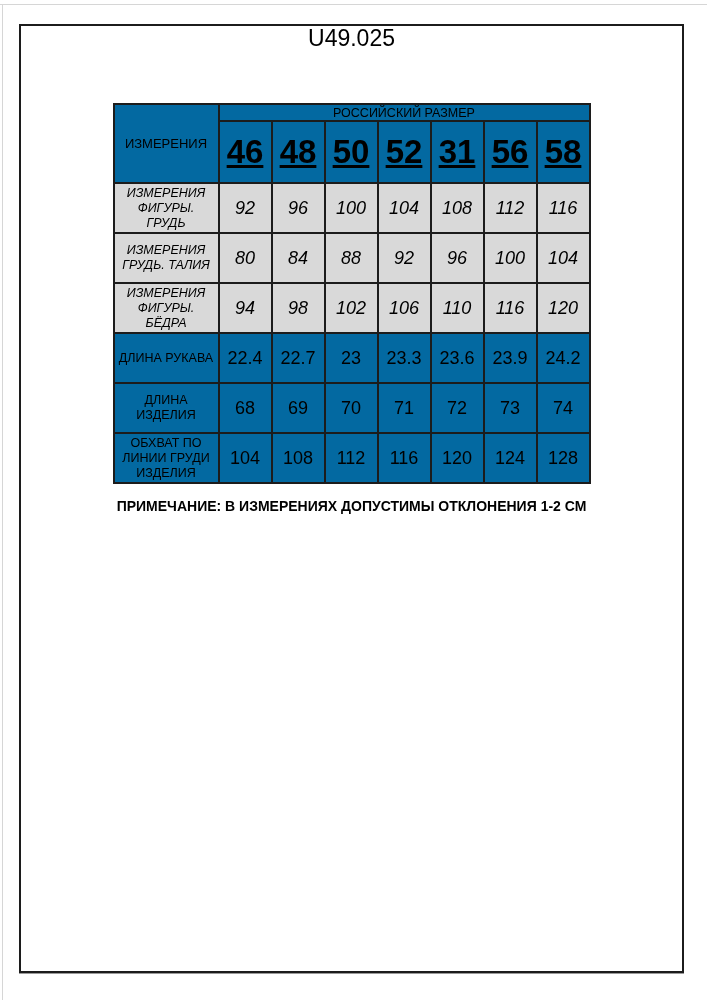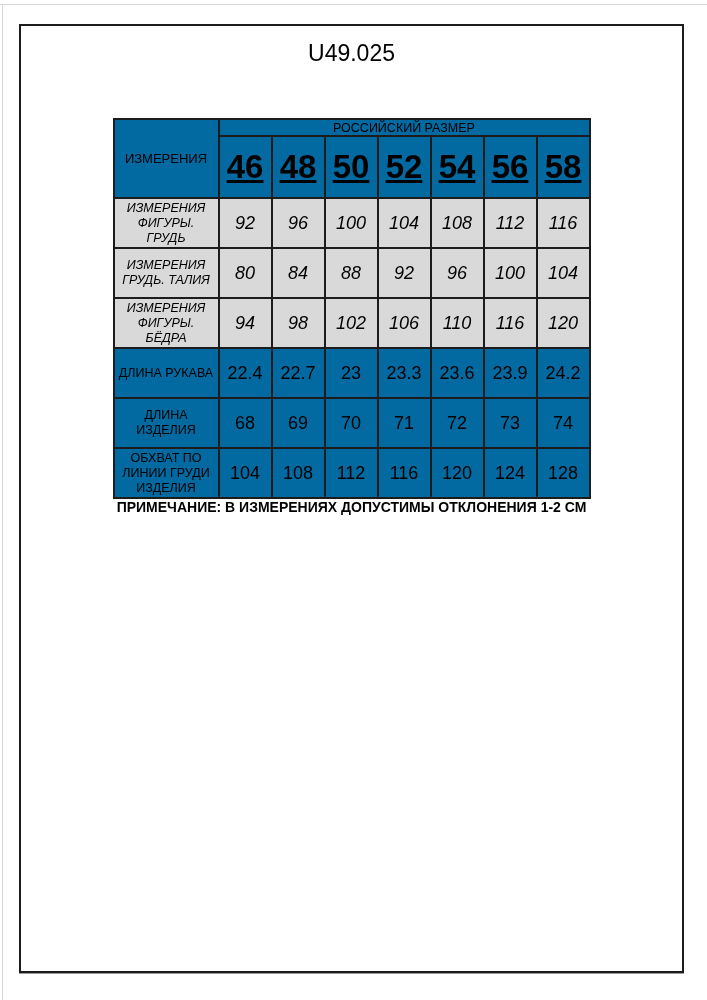--- a/index.html
+++ b/index.html
@@ -36,21 +36,20 @@
     line-height: 41px;
     white-space: nowrap;
   }
   .title-main { font-size: 27px; letter-spacing: 1px; }
   .title-bold { font-size: 27px; font-weight: bold; letter-spacing: 1px; margin-left: 38px; }
   .title-unit { font-size: 17px; margin-left: 34px; }
   .article {
     text-align: center;
     font-size: 23px;
     line-height: 24px;
-    margin-top: 15px;
   }
   .description {
     text-align: center;
     font-size: 15.5px;
     line-height: 18px;
     white-space: pre-line;
     margin-top: 1px;
   }
   table.size-table {
     margin: 53px auto 0;
@@ -69,20 +68,21 @@
   .sizes-row td { height: 62px; font-size: 33px; font-weight: bold; text-decoration: underline; }
   .data-row td { height: 50px; }
   .data-row .row-label { font-size: 12.5px; padding: 0 2px; line-height: 15px; }
   .data-row .val { font-size: 18px; }
   .data-row.shaded td { background: var(--shaded-row, #d9d9d9); }
   .data-row.italic td { font-style: italic; }
   .note {
     text-align: center;
     font-weight: bold;
     font-size: 14px;
+    margin-top: 14px;
   }
 </style>
 </head>
 <body>
 
 <div class="edge-top"></div>
 <div class="edge-left"></div>
 
 <div class="page">
 
@@ -104,21 +104,21 @@
     <tbody>
       <tr>
         <td class="corner-cell" rowspan="2">ИЗМЕРЕНИЯ</td>
         <td class="group-header-cell" colspan="7">РОССИЙСКИЙ РАЗМЕР</td>
       </tr>
       <tr class="sizes-row">
         <td>46</td>
         <td>48</td>
         <td>50</td>
         <td>52</td>
-        <td>54</td>
+        <td>31</td>
         <td>56</td>
         <td>58</td>
       </tr>
 
       <tr class="data-row shaded italic">
         <td class="row-label">ИЗМЕРЕНИЯ ФИГУРЫ. ГРУДЬ</td>
         <td class="val">92</td>
         <td class="val">96</td>
         <td class="val">100</td>
         <td class="val">104</td>

